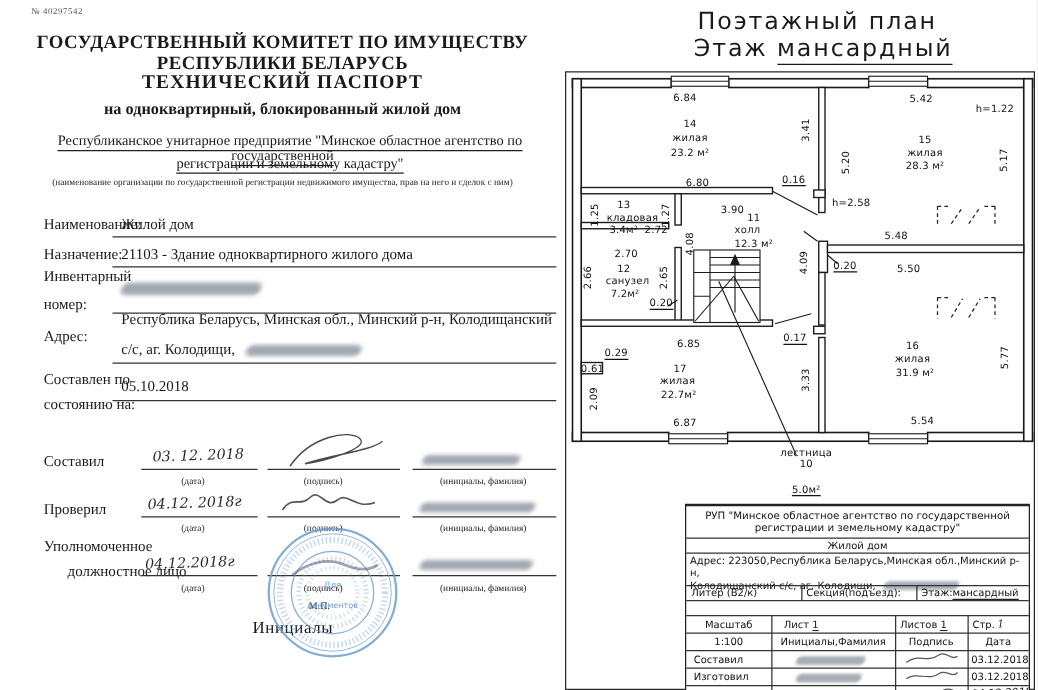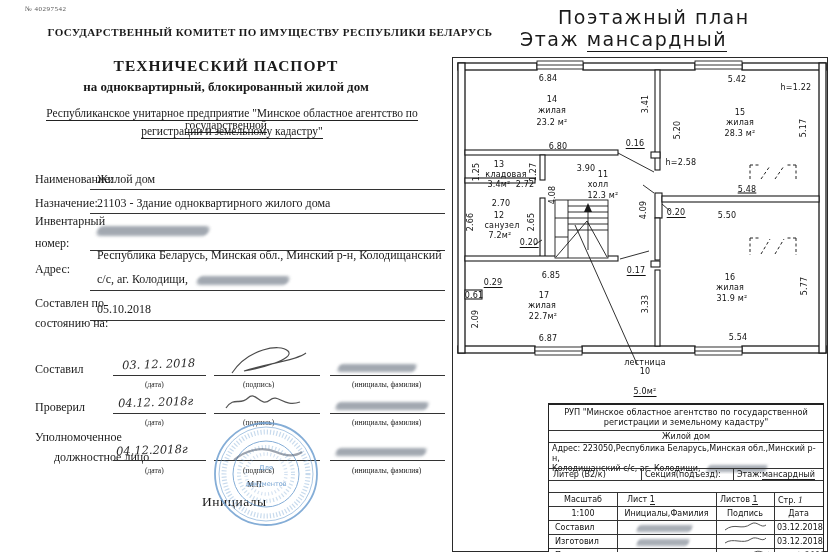--- a/index.html
+++ b/index.html
@@ -2,21 +2,21 @@
 <html><head>
 <meta charset="utf-8">
 <style>
   html,body{margin:0;padding:0;background:#e8e8e8;}
   #app{position:relative;width:830px;height:552px;background:#ffffff;overflow:hidden;
        font-family:"Liberation Serif",serif;color:#1a1a1a;}
   .abs{position:absolute;}
   .ctr{text-align:center;}
   
   .docnum{font-size:7px;color:#555;letter-spacing:.5px;}
-  .hdr{font-weight:bold;font-size:11px;letter-spacing:.4px;padding-left:44px;}
+  .hdr{font-weight:bold;font-size:15px;letter-spacing:.4px;}
   .title{font-weight:bold;font-size:15.5px;letter-spacing:1px;}
   .subtitle{font-weight:bold;font-size:13px;}
   .org{font-size:11.5px;}
   .org span{border-bottom:1px solid #222;padding-bottom:1px;margin-left:12px;}
   .orgnote{font-size:7.4px;color:#222;}
   .flabel{font-size:12px;}
   .fvalue{font-size:12px;}
   .uline{position:absolute;height:1px;background:#333;}
   .cap{font-size:7.5px;color:#222;}
   .hand{font-family:"DejaVu Serif",serif;font-style:italic;font-size:11.5px;color:#2b2b2b;transform:rotate(-2deg);white-space:nowrap;}
@@ -48,20 +48,21 @@
 <div id="app">
 
   <div class="abs docnum" style="left:25px;top:5px;">№ 40297542</div>
 
   <div class="abs hdr ctr" style="left:0;top:26px;width:452px;">ГОСУДАРСТВЕННЫЙ КОМИТЕТ ПО ИМУЩЕСТВУ РЕСПУБЛИКИ БЕЛАРУСЬ</div>
   <div class="abs title ctr" style="left:0;top:57px;width:452px;">ТЕХНИЧЕСКИЙ ПАСПОРТ</div>
   <div class="abs subtitle ctr" style="left:0;top:79px;width:452px;">на одноквартирный, блокированный жилой дом</div>
 
   <div class="abs org ctr" style="left:0;top:107px;width:452px;"><span>Республиканское унитарное предприятие "Минское областное агентство по государственной</span></div>
   <div class="abs org ctr" style="left:0;top:125px;width:452px;"><span>регистрации и земельному кадастру"</span></div>
+  <div class="abs orgnote ctr" style="left:0;top:141px;width:452px;">(наименование организации по государственной регистрации недвижимого имущества, прав на него и сделок с ним)</div>
 
   <div class="abs flabel" style="left:35px;top:172px;">Наименование:</div>
   <div class="abs fvalue" style="left:97px;top:172px;">Жилой дом</div>
   <div class="uline" style="left:90px;top:189px;width:355px;"></div>
 
   <div class="abs flabel" style="left:35px;top:196px;">Назначение:</div>
   <div class="abs fvalue" style="left:97px;top:196px;">21103 - Здание одноквартирного жилого дома</div>
   <div class="uline" style="left:90px;top:213px;width:355px;"></div>
 
   <div class="abs flabel" style="left:35px;top:214px;">Инвентарный</div>
@@ -129,21 +130,21 @@
       <circle cx="54" cy="54" r="20" stroke-width="3.5" stroke-dasharray="1.1,2.4" opacity="0.35"></circle>
     </g>
     <g fill="#6f9fd0" font-family="DejaVu Sans, sans-serif" text-anchor="middle">
       <text x="54" y="50" font-size="7">Для</text>
       <text x="54" y="66" font-size="6.5">документов</text>
     </g>
     <path d="M22,40 C34,30 50,26 64,32 C76,37 84,36 90,32" stroke="#4c5a6e" stroke-width="2.2" fill="none" opacity="0.55"></path>
   </svg>
 
   <div class="abs cad phead1" style="left:558px;top:6px;">Поэтажный план</div>
-  <div class="abs cad phead2" style="left:520px;top:28px;">
+  <div class="abs cad phead2" style="left:555px;top:28px;">
     <span>Этаж</span>&nbsp;<span class="uv">мансардный</span>
   </div>
 
   <div class="abs sheet" style="left:452px;top:57px;width:374px;height:493px;"></div>
 
   <div class="abs" id="plan-area" style="left:455px;top:52px;width:373px;height:350px;">
     <svg width="373" height="350">
       <g fill="#ffffff" stroke="#1a1a1a" stroke-width="1.3">
         <rect x="3" y="11" width="79" height="7"></rect>
           <rect x="128" y="11" width="112" height="7"></rect>
@@ -235,21 +236,21 @@
         <span class="plbl" style="left: 148px; top: 143px;">12.3 м²</span>
         <span class="plbl rot" style="left: 97px; top: 143px;">4.08</span>
         <span class="plbl" style="left: 46px; top: 151px;">2.70</span>
         <span class="plbl" style="left: 44px; top: 163px;">12</span>
         <span class="plbl" style="left: 47px; top: 173px;">санузел</span>
         <span class="plbl" style="left: 45px; top: 183px;">7.2м²</span>
         <span class="plbl rot" style="left: 15px; top: 170px;">2.66</span>
         <span class="plbl rot" style="left: 76px; top: 170px;">2.65</span>
         <span class="plbl und" style="left: 74px; top: 191px;">0.20</span>
         <span class="plbl rot" style="left: 188px; top: 158px;">4.09</span>
-        <span class="plbl" style="left: 292px; top: 137px; text-decoration: underline;">5.48</span>
+        <span class="plbl" style="left: 262px; top: 137px;">5.48</span>
         <span class="plbl und" style="left: 221px; top: 161px;">0.20</span>
         <span class="plbl" style="left: 272px; top: 163px;">5.50</span>
         <span class="plbl" style="left: 96px; top: 223px;">6.85</span>
         <span class="plbl und" style="left: 181px; top: 219px;">0.17</span>
         <span class="plbl und" style="left: 38px; top: 231px;">0.29</span>
         <span class="plbl" style="left: 19px; top: 243px;">0.61</span>
         <span class="plbl" style="left: 89px; top: 243px;">17</span>
         <span class="plbl" style="left: 87px; top: 253px;">жилая</span>
         <span class="plbl" style="left: 88px; top: 264px;">22.7м²</span>
         <span class="plbl rot" style="left: 20px; top: 267px;">2.09</span>

